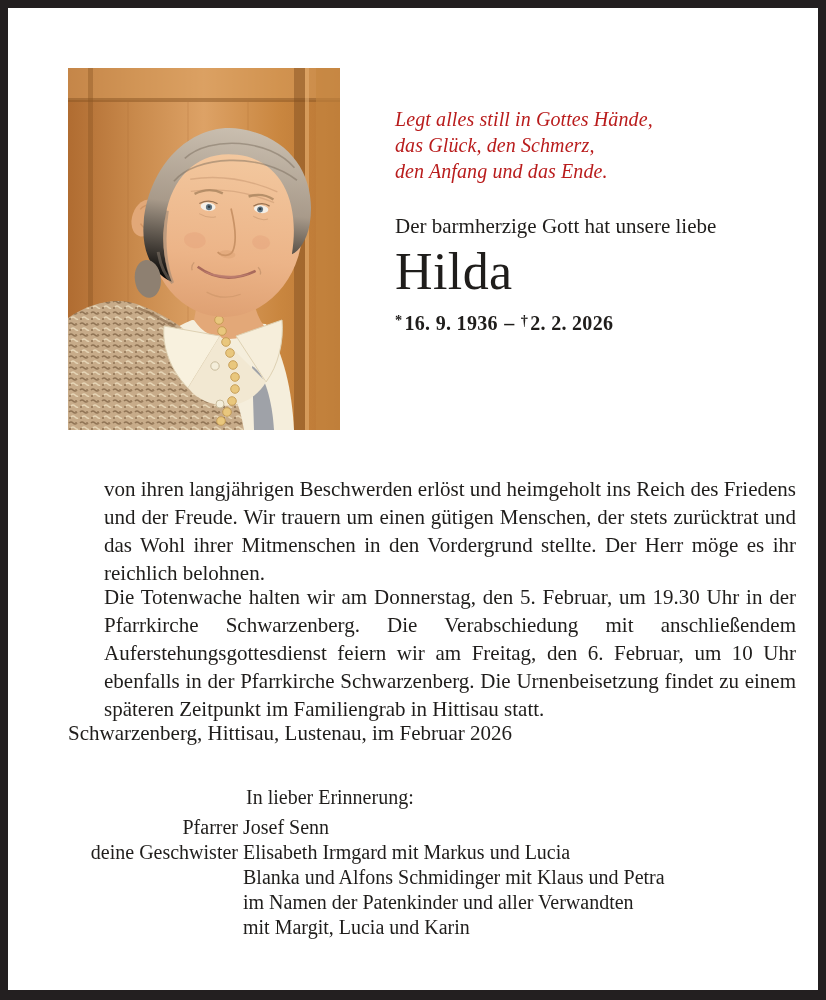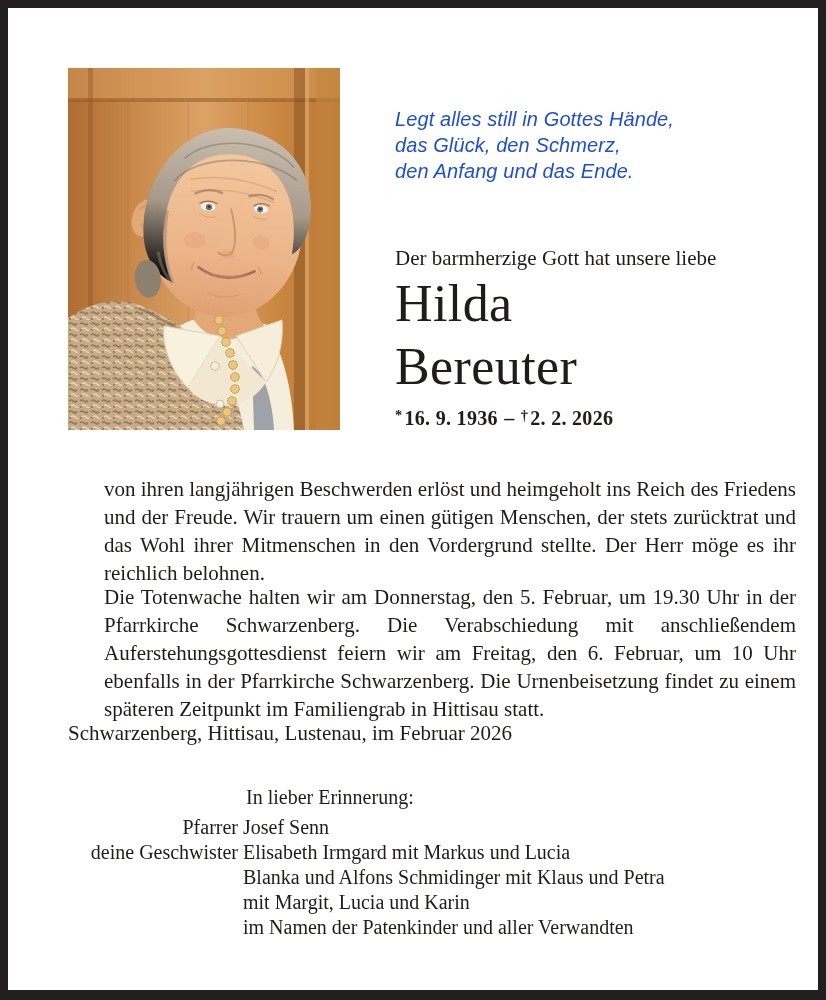--- a/index.html
+++ b/index.html
@@ -19,25 +19,25 @@
   }
   
   .photo{
     position:absolute;left:60px;top:60px;width:272px;height:362px;
     overflow:hidden;
   }
   .photo svg{display:block;width:100%;height:100%;}
   
   .right-col{position:absolute;left:387px;top:98px;width:368px;}
   .quote{
-    font-family:Liberation Sans, sans-serif;
-    font-style:italic;font-size:20px;line-height:26px;color:#1d4ed8;
+    font-family:Liberation Serif, serif;
+    font-style:italic;font-size:20px;line-height:26px;color:#b91c1c;
     letter-spacing:.1px;
   }
-  .intro{margin-top:60px;font-size:21px;line-height:28px;}
+  .intro{margin-top:28px;font-size:21px;line-height:28px;}
   .name{font-size:52px;line-height:63px;letter-spacing:.4px;margin-top:0;font-family:Liberation Serif, serif;}
   .dates{margin-top:9px;font-size:20px;font-weight:bold;letter-spacing:.3px;}
   .dates .sym{font-size:.72em;position:relative;top:-.38em;margin-right:2px;}
   .dates .dash{margin:0 1px;}
   
   .para{
     position:absolute;left:60px;width:692px;
     font-size:21px;line-height:28px;text-align:justify;margin-left:36px;
   }
   #p1{top:446px;}
@@ -171,21 +171,20 @@
 
   <div class="right-col">
     <div class="quote">
       <div>Legt alles still in Gottes Hände,</div>
       <div>das Glück, den Schmerz,</div>
       <div>den Anfang und das Ende.</div>
     </div>
     <div class="intro">Der barmherzige Gott hat unsere liebe</div>
     <div class="name">
       <div>Hilda</div>
-      <div>Bereuter</div>
     </div>
     <div class="dates">
       <span class="sym">*</span><span>16. 9. 1936</span>
       <span class="dash">–</span>
       <span class="sym">†</span><span>2. 2. 2026</span>
     </div>
   </div>
 
   <p class="para" id="p1">von ihren langjährigen Beschwerden erlöst und heimgeholt ins Reich des Friedens und der Freude. Wir trauern um einen gütigen Menschen, der stets zurücktrat und das Wohl ihrer Mitmenschen in den Vordergrund stellte. Der Herr möge es ihr reichlich belohnen.</p>
   <p class="para" id="p2">Die Totenwache halten wir am Donnerstag, den 5. Februar, um 19.30 Uhr in der Pfarrkirche Schwarzenberg. Die Verabschiedung mit anschließendem Auferstehungsgottesdienst feiern wir am Freitag, den 6. Februar, um 10 Uhr ebenfalls in der Pfarrkirche Schwarzenberg. Die Urnenbeisetzung findet zu einem späteren Zeitpunkt im Familiengrab in Hittisau statt.</p>
@@ -205,22 +204,22 @@
         <div class="mem-row">
           <span class="mem-label">deine Geschwister</span>
           <span class="mem-content"><span class="b">Elisabeth Irmgard</span><span class="r"> mit </span><span class="b">Markus</span><span class="r"> und </span><span class="b">Lucia</span></span>
         </div>
         <div class="mem-row">
           <span class="mem-label"></span>
           <span class="mem-content"><span class="b">Blanka</span><span class="r"> und </span><span class="b">Alfons Schmidinger</span><span class="r"> mit </span><span class="b">Klaus</span><span class="r"> und </span><span class="b">Petra</span></span>
         </div>
         <div class="mem-row">
           <span class="mem-label"></span>
+          <span class="mem-content"><span class="r">im Namen der Patenkinder und aller Verwandten</span></span>
+        </div>
+        <div class="mem-row">
+          <span class="mem-label"></span>
           <span class="mem-content"><span class="r">mit </span><span class="b">Margit, Lucia</span><span class="r"> und </span><span class="b">Karin</span></span>
         </div>
-        <div class="mem-row">
-          <span class="mem-label"></span>
-          <span class="mem-content"><span class="r">im Namen der Patenkinder und aller Verwandten</span></span>
-        </div>
       </div>
   </div>
 
 </div>
 
 </body></html>

